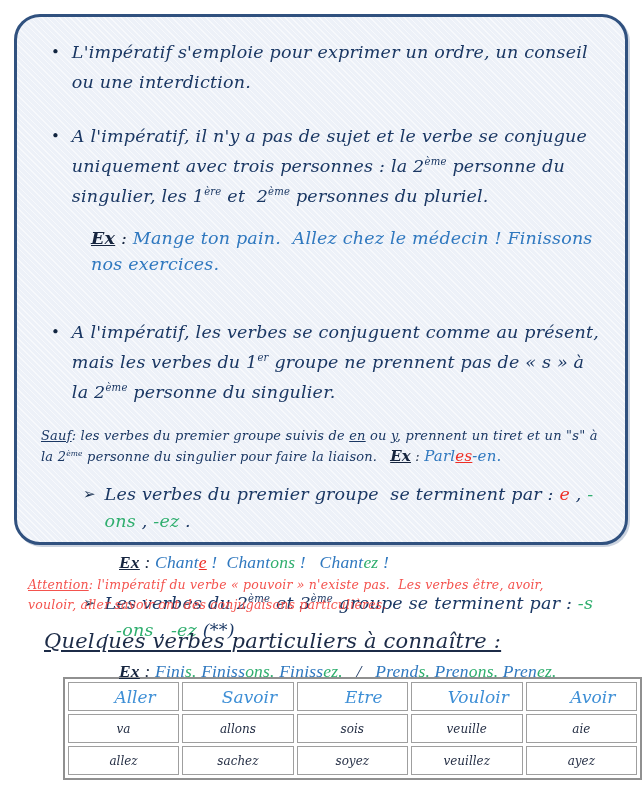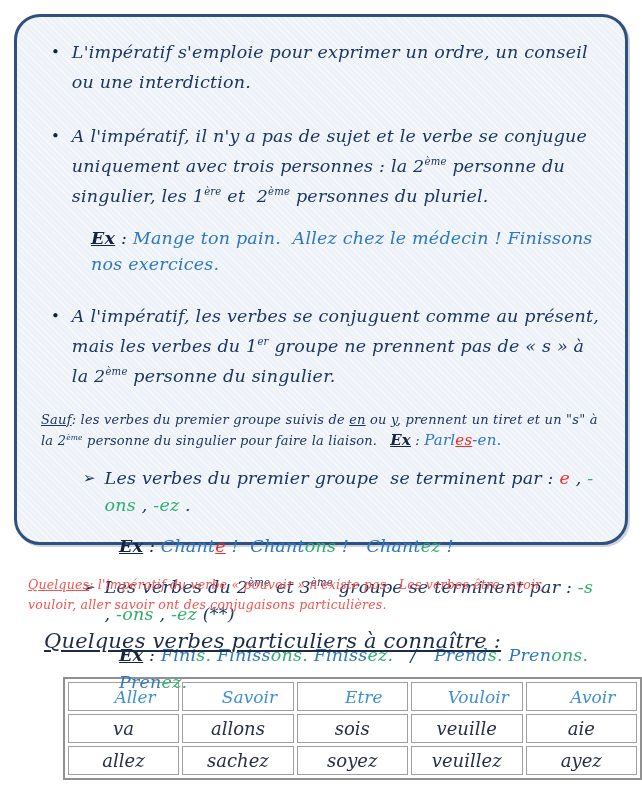--- a/index.html
+++ b/index.html
@@ -30,34 +30,34 @@
   sup{font-size:.58em;vertical-align:super;line-height:0;}
 
   .bullet-row{display:flex;margin:6px 0 24px 12px;}
   .bullet-row .dot{
     flex:0 0 auto;color:#10243f;font-size:15px;line-height:30px;margin-right:12px;
     font-style:normal;
   }
   .bullet-row .btext{font-size:17.5px;line-height:30px;}
   .m-tight{margin-bottom:14px;}
 
-  .ex-line{margin:2px 0 24px 52px;font-size:17.5px;line-height:26px;}
+  .ex-line{margin:2px 0 40px 52px;font-size:17.5px;line-height:26px;}
   .ex-label{color:#16253f;text-decoration:underline;font-weight:600;}
   .ex-colon{color:#16253f;}
 
   .sauf-note{margin:4px 0 14px 2px;font-size:13px;line-height:21px;color:#1a3763;font-style:italic;}
   .u{text-decoration:underline;}
   .red-u{color:#ee2d24;text-decoration:underline;text-decoration-color:#ee2d24;}
 
   .arrow-row{display:flex;margin:8px 0 6px 44px;}
   .arrow-row .arrow{
     flex:0 0 auto;color:#122b4d;font-size:15px;line-height:27px;margin-right:9px;font-style:normal;
   }
   .arrow-row .atext{font-size:17.5px;line-height:27px;}
-  .arrow-ex{margin:14px 0 14px 80px;font-size:17.5px;line-height:27px;}
+  .arrow-ex{margin:14px 0 14px 80px;font-size:17.5px;line-height:27px;font-family:Liberation Serif, serif;}
 
   
   .attention{
     margin:30px 0 0 28px;width:560px;
     font-size:12.5px;line-height:20px;color:#f4534e;white-space:pre-wrap;
   }
   .attention .att-label{text-decoration:underline;}
 
   
   .section-title{
@@ -68,21 +68,21 @@
   
   .verb-table{
     margin:24px 0 0 63px;
     border-collapse:separate;border-spacing:3px;
     border:2px solid #909090;background:#ffffff;
   }
   .verb-table th,.verb-table td{
     border:1px solid #9f9f9f;
     width:86px;height:25px;
     text-align:center;vertical-align:middle;
-    font-style:italic;font-size:18px;
+    font-style:italic;font-size:12px;
     background:#ffffff;
   }
   .verb-table th{color:#3e8fd6;font-weight:400;font-size:17px;padding-left:24px;}
   .verb-table td{color:#252f45;}
 </style>
 </head>
 <body>
 
 <div class="page">
 
@@ -114,21 +114,21 @@
     <div class="arrow-ex hw line"><span class="ex-label">Ex</span><span class="ex-colon"> : </span><span class="blue">Chant</span><span class="red-u">e</span><span class="blue"> !  </span><span class="blue">Chant</span><span class="green">ons</span><span class="blue"> !   </span><span class="blue">Chant</span><span class="green">ez</span><span class="blue"> !</span></div>
 
     <div class="arrow-row">
       <span class="arrow">➢</span>
       <span class="atext hw navy line"><span>Les verbes du 2</span><sup>ème</sup><span> et 3</span><sup>ème</sup><span> groupe se terminent par : </span><span class="green">-s</span><span> , </span><span class="green">-ons</span><span> , </span><span class="green">-ez</span><span> (**)</span></span>
     </div>
     <div class="arrow-ex hw line" style="margin-bottom:0;"><span class="ex-label">Ex</span><span class="ex-colon"> : </span><span class="blue">Fini</span><span class="green">s</span><span class="green">. </span><span class="blue">Finiss</span><span class="green">ons</span><span class="green">. </span><span class="blue">Finiss</span><span class="green">ez</span><span class="green">.</span><span class="navy">   /   </span><span class="blue">Prend</span><span class="green">s</span><span class="green">. </span><span class="blue">Pren</span><span class="green">ons</span><span class="green">. </span><span class="blue">Pren</span><span class="green">ez</span><span class="green">.</span></div>
 
   </div>
 
-  <div class="attention hw"><span class="att-label">Quelques</span><span>: l'impératif du verbe « pouvoir » n'existe pas.  Les verbes être, avoir, vouloir, aller savoir ont des conjugaisons particulières.</span></div>
+  <div class="attention hw"><span class="att-label">Attention</span><span>: l'impératif du verbe « pouvoir » n'existe pas.  Les verbes être, avoir, vouloir, aller savoir ont des conjugaisons particulières.</span></div>
 
   <div class="section-title hw">Quelques verbes particuliers à connaître :</div>
 
   <table class="verb-table">
     <tbody>
         <tr>
       <th>Aller</th>
       <th>Savoir</th>
       <th>Etre</th>
       <th>Vouloir</th>

